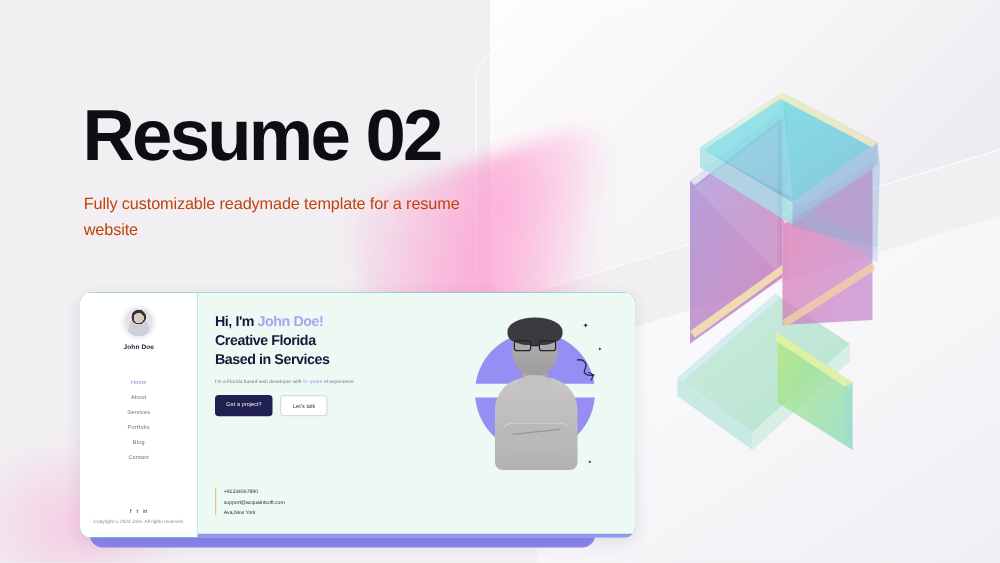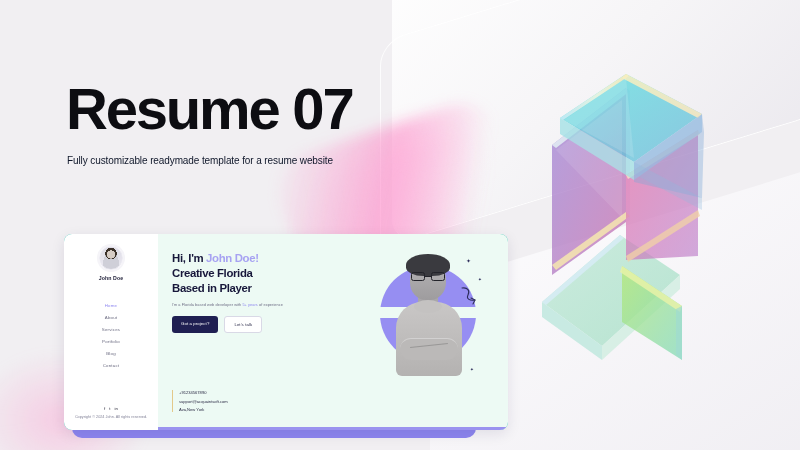--- a/index.html
+++ b/index.html
@@ -65,22 +65,22 @@
 
   
   .headline {
     position:absolute; left:66px; top:80px;
     font-size:58px; font-weight:bold;
     letter-spacing:-2.2px;
     color:#0d0d12; line-height:1;
   }
   .subline {
     position:absolute; left:67px; top:153px;
-    font-size:10px; line-height:1.6;
-    color:#0f172a; width:320px;
+    font-size:13px; line-height:1.6;
+    color:#c2410c; width:320px;
     letter-spacing:-.1px;
   }
 
   
   .mock-wrap { position:absolute; left:64px; top:234px; width:412px; height:200px; }
   .mock-shadow {
     position:absolute; left:8px; top:8px;
     width:404px; height:196px;
     background:#8d86f0; border-radius:10px;
   }
@@ -229,21 +229,21 @@
 
 <div class="bg">
   <div class="chev chev-a"></div>
   <div class="chev chev-b"></div>
   <div class="chev-line"></div>
   <div class="glow-pink"></div>
   <div class="glow-pink2"></div>
   <div class="glow-corner"></div>
 </div>
 
-<div class="headline">Resume 07</div>
+<div class="headline">Resume 02</div>
 <div class="subline">Fully customizable readymade template for a resume website</div>
 
 <div class="mock-wrap">
   <div class="mock-shadow"></div>
   <div class="mock">
 
     <div class="side">
       <div class="avatar"></div>
       <div class="side-name">John Doe</div>
 
@@ -263,21 +263,21 @@
           <span>in</span>
         </div>
         <div class="copy">Copyright © 2024 John. All rights reserved.</div>
       </div>
     </div>
 
     <div class="hero">
       <div class="hero-h">
         <span>Hi, I'm </span><span class="accent">John Doe!</span><br>
         <span>Creative Florida</span><br>
-        <span>Based in Player</span>
+        <span>Based in Services</span>
       </div>
 
       <div class="hero-p">
         <span>I'm a Florida based web developer with </span><span class="hl">5+ years</span><span> of experience</span>
       </div>
 
       <div class="btns">
         <div class="btn btn-primary">Got a project?</div>
         <div class="btn btn-ghost">Let's talk</div>
       </div>

